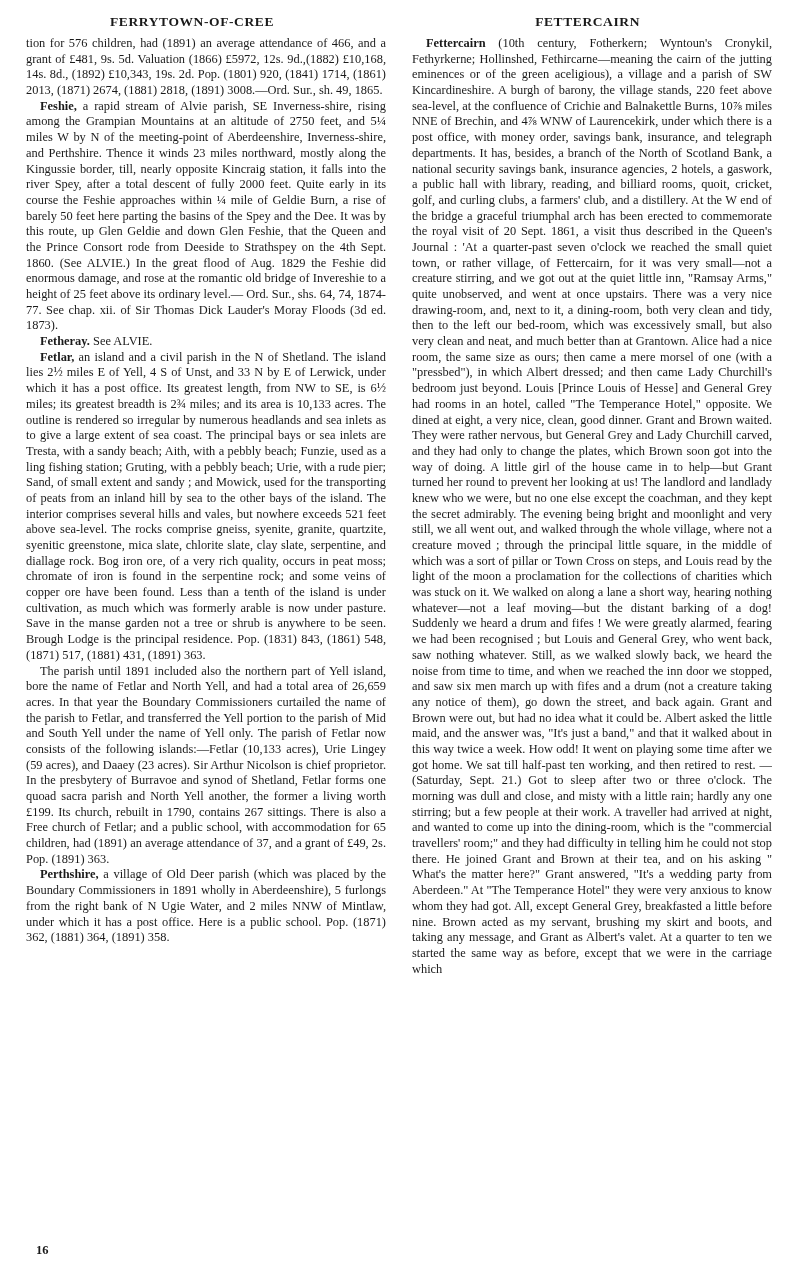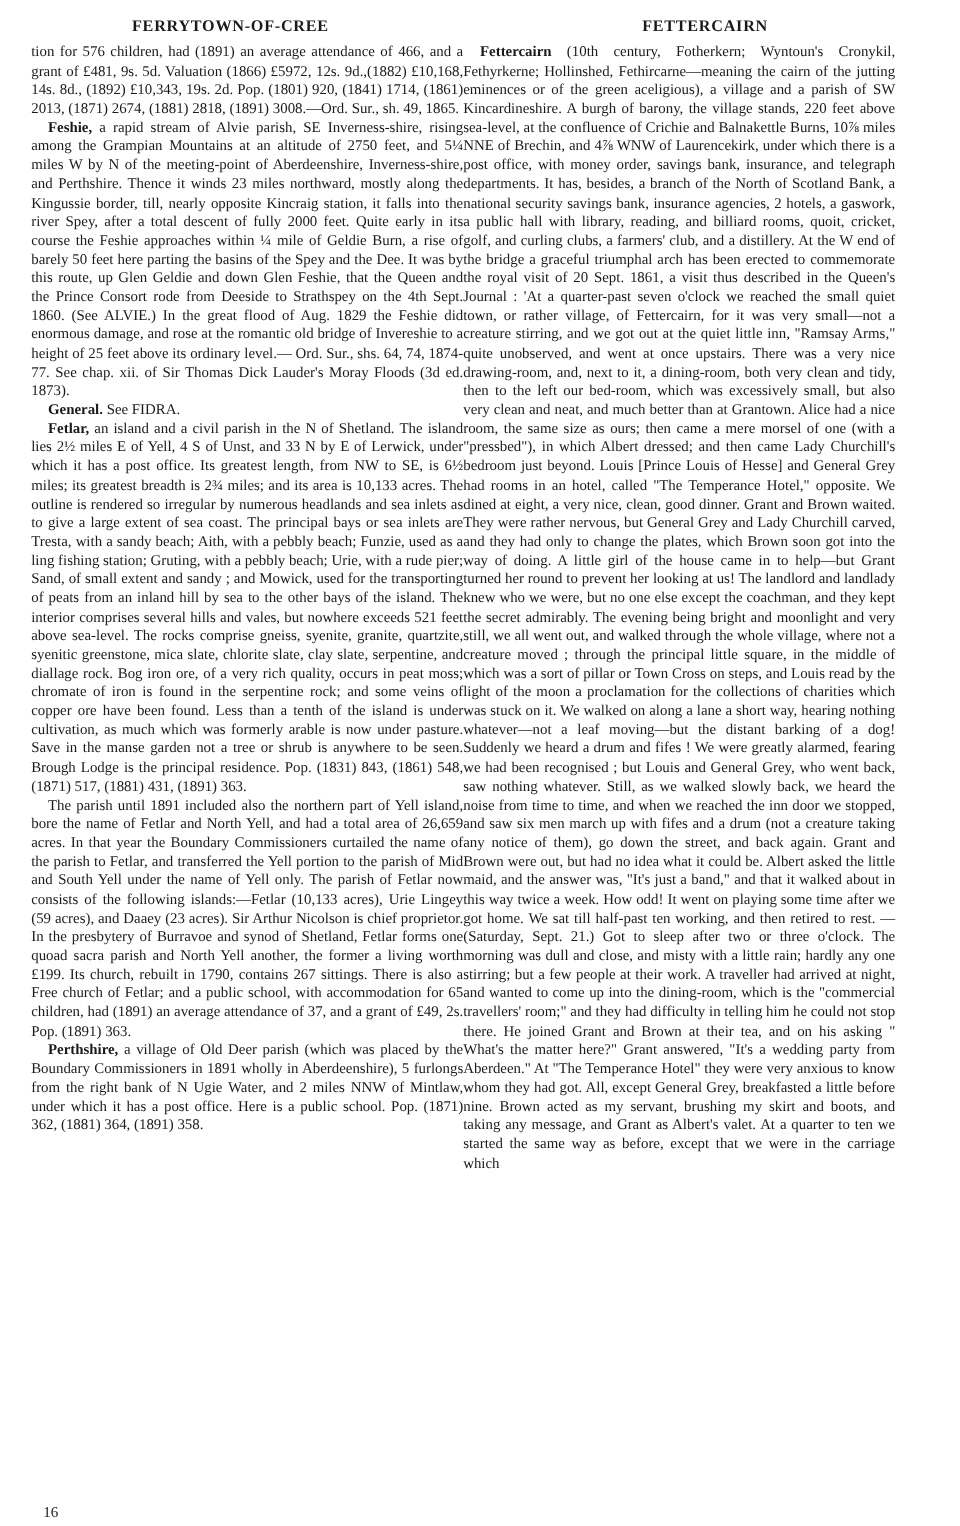--- a/index.html
+++ b/index.html
@@ -35,20 +35,21 @@
     font-weight: bold;
     letter-spacing: 0.6px;
     font-variant: small-caps;
     text-transform: uppercase;
   }
   .head-left { margin-left: 78px; }
   .head-right { margin-right: 128px; }
 
   .columns {
     display: flex;
+    gap: 26px;
     align-items: flex-start;
   }
   .col {
     width: 360px;
     font-size: 12.4px;
     line-height: 1.265;
     text-align: justify;
     text-justify: inter-word;
     hyphens: none;
   }
@@ -57,41 +58,41 @@
     text-indent: 14px;
   }
   .col p.noindent { text-indent: 0; }
   .entry-name {
     font-weight: bold;
   }
 
   .folio {
     position: absolute;
     left: 36px;
-    bottom: 4px;
+    bottom: 14px;
     font-size: 12.5px;
-    font-weight: normal;
+    font-weight: bold;
   }
 </style>
 </head>
 <body>
 
 <div class="page">
 
   <div class="headers">
     <div class="running-head head-left">FERRYTOWN-OF-CREE</div>
     <div class="running-head head-right">FETTERCAIRN</div>
   </div>
 
   <div class="columns">
 
     <div class="col">
       <p class="noindent"><span>tion for 576 children, had (1891) an average attendance of 466, and a grant of £481, 9s. 5d.   Valuation (1866) £5972, 12s. 9d.,(1882) £10,168, 14s. 8d., (1892) £10,343, 19s. 2d.   Pop. (1801) 920, (1841) 1714, (1861) 2013, (1871) 2674, (1881) 2818, (1891) 3008.—Ord. Sur., sh. 49, 1865.</span></p>
       <p><span class="entry-name">Feshie,</span><span> a rapid stream of Alvie parish, SE Inverness-shire, rising among the Grampian Mountains at an altitude of 2750 feet, and 5¼ miles W by N of the meeting-point of Aberdeenshire, Inverness-shire, and Perthshire.   Thence it winds 23 miles northward, mostly along the Kingussie border, till, nearly opposite Kincraig station, it falls into the river Spey, after a total descent of fully 2000 feet.   Quite early in its course the Feshie approaches within ¼ mile of Geldie Burn, a rise of barely 50 feet here parting the basins of the Spey and the Dee. It was by this route, up Glen Geldie and down Glen Feshie, that the Queen and the Prince Consort rode from Deeside to Strathspey on the 4th Sept. 1860.   (See ALVIE.) In the great flood of Aug. 1829 the Feshie did enormous damage, and rose at the romantic old bridge of Invereshie to a height of 25 feet above its ordinary level.— Ord. Sur., shs. 64, 74, 1874-77.   See chap. xii. of Sir Thomas Dick Lauder's Moray Floods (3d ed. 1873).</span></p>
-      <p><span class="entry-name">General.</span><span>   See FIDRA.</span></p>
+      <p><span class="entry-name">Fetheray.</span><span>   See ALVIE.</span></p>
       <p><span class="entry-name">Fetlar,</span><span> an island and a civil parish in the N of Shetland.   The island lies 2½ miles E of Yell, 4 S of Unst, and 33 N by E of Lerwick, under which it has a post office.   Its greatest length, from NW to SE, is 6½ miles; its greatest breadth is 2¾ miles; and its area is 10,133 acres.   The outline is rendered so irregular by numerous headlands and sea inlets as to give a large extent of sea coast.   The principal bays or sea inlets are Tresta, with a sandy beach; Aith, with a pebbly beach; Funzie, used as a ling fishing station; Gruting, with a pebbly beach; Urie, with a rude pier; Sand, of small extent and sandy ; and Mowick, used for the transporting of peats from an inland hill by sea to the other bays of the island.   The interior comprises several hills and vales, but nowhere exceeds 521 feet above sea-level.   The rocks comprise gneiss, syenite, granite, quartzite, syenitic greenstone, mica slate, chlorite slate, clay slate, serpentine, and diallage rock.   Bog iron ore, of a very rich quality, occurs in peat moss; chromate of iron is found in the serpentine rock; and some veins of copper ore have been found.   Less than a tenth of the island is under cultivation, as much which was formerly arable is now under pasture.   Save in the manse garden not a tree or shrub is anywhere to be seen.   Brough Lodge is the principal residence.   Pop. (1831) 843, (1861) 548, (1871) 517, (1881) 431, (1891) 363.</span></p>
       <p><span>The parish until 1891 included also the northern part of Yell island, bore the name of Fetlar and North Yell, and had a total area of 26,659 acres.   In that year the Boundary Commissioners curtailed the name of the parish to Fetlar, and transferred the Yell portion to the parish of Mid and South Yell under the name of Yell only.   The parish of Fetlar now consists of the following islands:—Fetlar (10,133 acres), Urie Lingey (59 acres), and Daaey (23 acres).   Sir Arthur Nicolson is chief proprietor.   In the presbytery of Burravoe and synod of Shetland, Fetlar forms one quoad sacra parish and North Yell another, the former a living worth £199.   Its church, rebuilt in 1790, contains 267 sittings.   There is also a Free church of Fetlar; and a public school, with accommodation for 65 children, had (1891) an average attendance of 37, and a grant of £49, 2s.   Pop. (1891) 363.</span></p>
       <p><span class="entry-name">Perthshire,</span><span> a village of Old Deer parish (which was placed by the Boundary Commissioners in 1891 wholly in Aberdeenshire), 5 furlongs from the right bank of N Ugie Water, and 2 miles NNW of Mintlaw, under which it has a post office.   Here is a public school.   Pop. (1871) 362, (1881) 364, (1891) 358.</span></p>
     </div>
 
     <div class="col">
       <p><span class="entry-name">Fettercairn</span><span> (10th century, Fotherkern; Wyntoun's Cronykil, Fethyrkerne; Hollinshed, Fethircarne—meaning the cairn of the jutting eminences or of the green aceligious), a village and a parish of SW Kincardineshire. A burgh of barony, the village stands, 220 feet above sea-level, at the confluence of Crichie and Balnakettle Burns, 10⅞ miles NNE of Brechin, and 4⅞ WNW of Laurencekirk, under which there is a post office, with money order, savings bank, insurance, and telegraph departments.   It has, besides, a branch of the North of Scotland Bank, a national security savings bank, insurance agencies, 2 hotels, a gaswork, a public hall with library, reading, and billiard rooms, quoit, cricket, golf, and curling clubs, a farmers' club, and a distillery. At the W end of the bridge a graceful triumphal arch has been erected to commemorate the royal visit of 20 Sept. 1861, a visit thus described in the Queen's Journal : 'At a quarter-past seven o'clock we reached the small quiet town, or rather village, of Fettercairn, for it was very small—not a creature stirring, and we got out at the quiet little inn, "Ramsay Arms," quite unobserved, and went at once upstairs.   There was a very nice drawing-room, and, next to it, a dining-room, both very clean and tidy, then to the left our bed-room, which was excessively small, but also very clean and neat, and much better than at Grantown.   Alice had a nice room, the same size as ours; then came a mere morsel of one (with a "pressbed"), in which Albert dressed; and then came Lady Churchill's bedroom just beyond.   Louis [Prince Louis of Hesse] and General Grey had rooms in an hotel, called "The Temperance Hotel," opposite.   We dined at eight, a very nice, clean, good dinner.   Grant and Brown waited.   They were rather nervous, but General Grey and Lady Churchill carved, and they had only to change the plates, which Brown soon got into the way of doing.   A little girl of the house came in to help—but Grant turned her round to prevent her looking at us!   The landlord and landlady knew who we were, but no one else except the coachman, and they kept the secret admirably.   The evening being bright and moonlight and very still, we all went out, and walked through the whole village, where not a creature moved ; through the principal little square, in the middle of which was a sort of pillar or Town Cross on steps, and Louis read by the light of the moon a proclamation for the collections of charities which was stuck on it.   We walked on along a lane a short way, hearing nothing whatever—not a leaf moving—but the distant barking of a dog!   Suddenly we heard a drum and fifes !   We were greatly alarmed, fearing we had been recognised ; but Louis and General Grey, who went back, saw nothing whatever.   Still, as we walked slowly back, we heard the noise from time to time, and when we reached the inn door we stopped, and saw six men march up with fifes and a drum (not a creature taking any notice of them), go down the street, and back again.   Grant and Brown were out, but had no idea what it could be.   Albert asked the little maid, and the answer was, "It's just a band," and that it walked about in this way twice a week.   How odd! It went on playing some time after we got home.   We sat till half-past ten working, and then retired to rest. —(Saturday, Sept. 21.)   Got to sleep after two or three o'clock.   The morning was dull and close, and misty with a little rain; hardly any one stirring; but a few people at their work.   A traveller had arrived at night, and wanted to come up into the dining-room, which is the "commercial travellers' room;" and they had difficulty in telling him he could not stop there.   He joined Grant and Brown at their tea, and on his asking " What's the matter here?"   Grant answered, "It's a wedding party from Aberdeen."   At "The Temperance Hotel" they were very anxious to know whom they had got.   All, except General Grey, breakfasted a little before nine.   Brown acted as my servant, brushing my skirt and boots, and taking any message, and Grant as Albert's valet.   At a quarter to ten we started the same way as before, except that we were in the carriage which</span></p>
     </div>
 
   </div>

